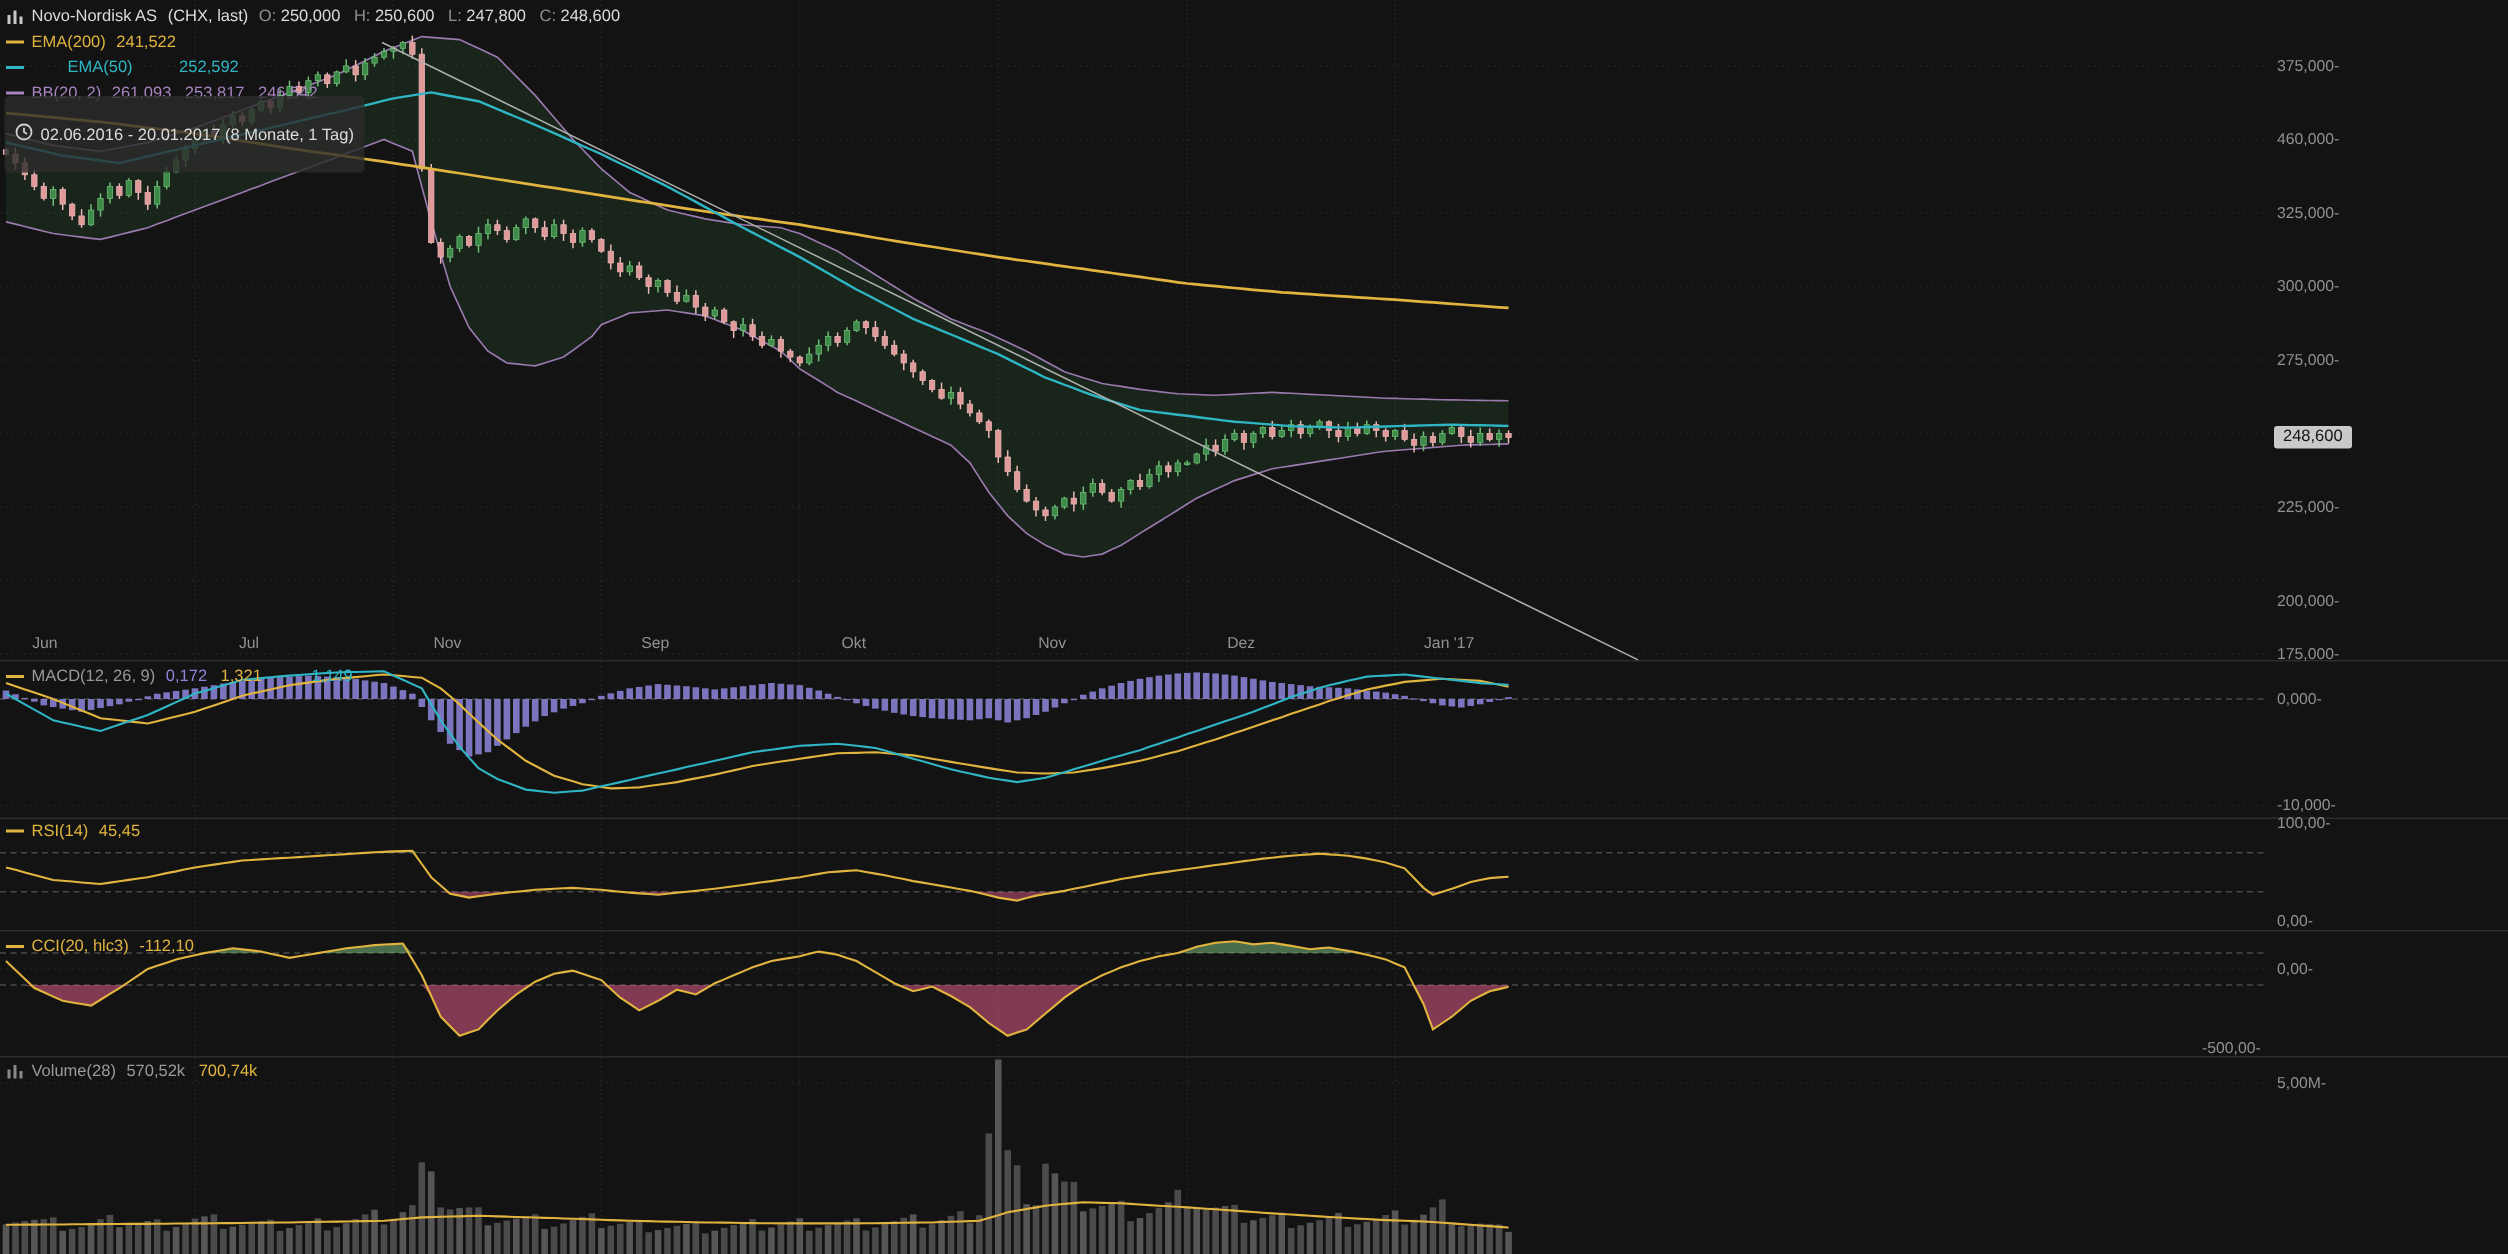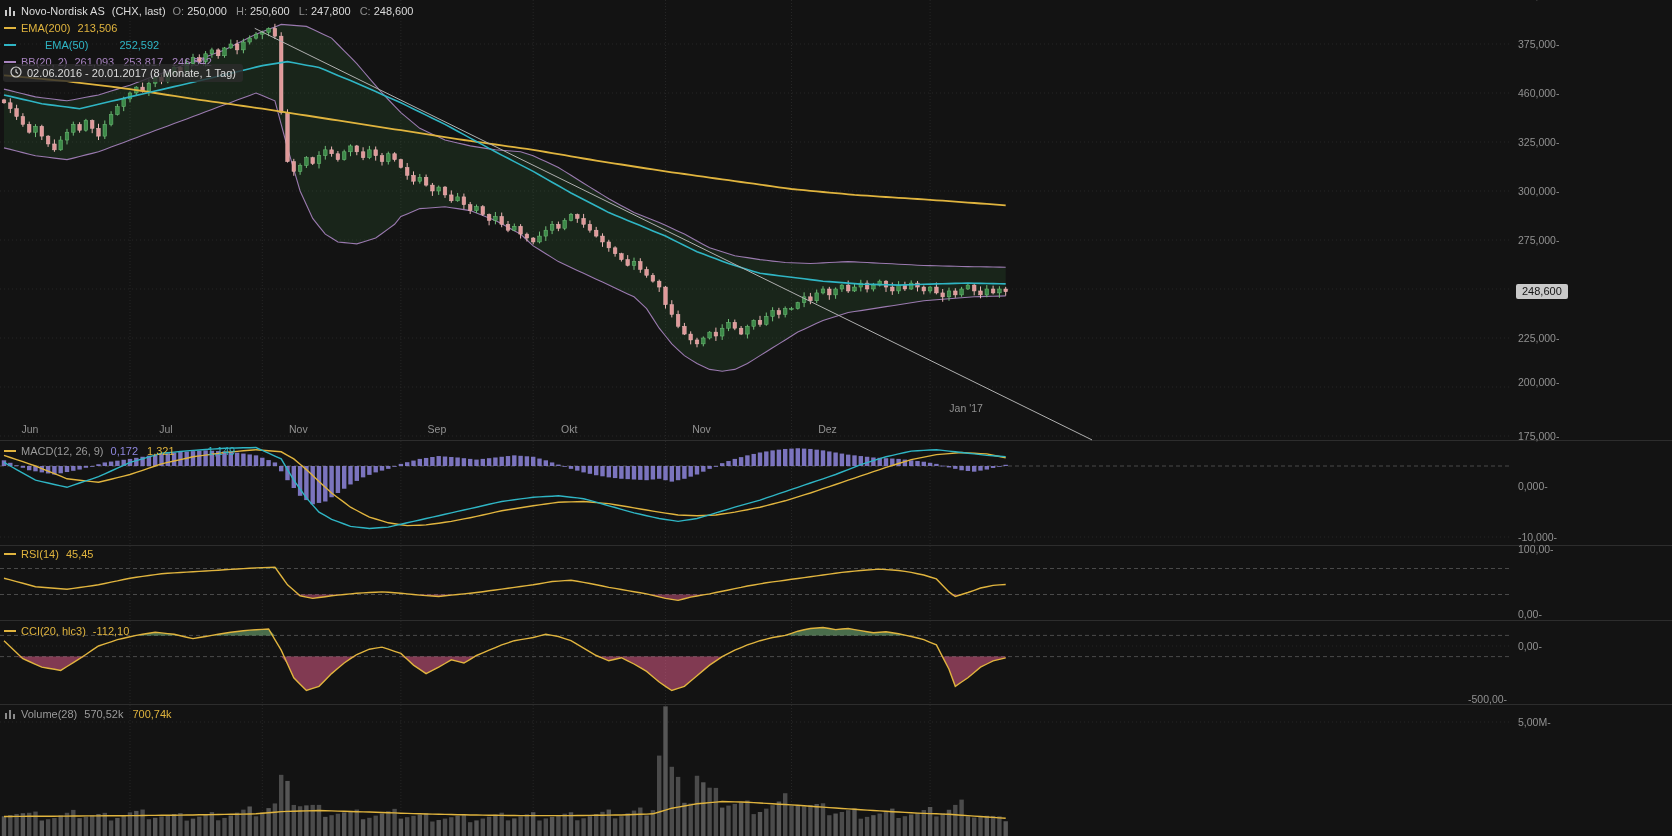--- a/index.html
+++ b/index.html
@@ -12,21 +12,21 @@
               line-height:14px;color:#cfcfcf;white-space:nowrap;z-index:5;}
   .legend-row .icon{display:inline-flex;margin-right:5px;}
   .name{margin-right:7px;}
   .k{color:#8f8f8f;margin-right:3px;}
   .v{color:#dadada;margin-right:9px;}
   .c-yellow{color:#e0b43e;} .c-cyan{color:#2fb5c4;padding-left:24px;} .c-purple{color:#a884c0;}
   .c-lav{color:#8e86dd;} .c-gray{color:#9a9a9a;} .c-white{color:#dcdcdc;}
   .dash{width:12px;height:2px;display:inline-block;margin-right:5px;}
   .bg-yellow{background:#e0b43e;} .bg-cyan{background:#2fb5c4;} .bg-purple{background:#a884c0;}
   .pill{position:absolute;left:3px;top:64px;display:flex;align-items:center;gap:5px;
-        background:rgba(44,44,44,0.8);border-radius:3px;padding:2px 7px;font-size:11px;
+        background:rgba(44,44,44,0.8);border-radius:3px;padding:18px 7px;font-size:11px;
         color:#dcdcdc;z-index:5;}
   .tag{position:absolute;left:1516px;background:#c9c9c9;color:#141414;font-size:11px;
        line-height:13px;padding:1px 6px;border-radius:2px;z-index:6;}
   .vsp{margin-right:9px;}
 </style>
 </head>
 <body>
 
 <div id="app">
 
@@ -718,37 +718,37 @@
 
   <div id="labels">
       <div class="axis-label" style="left: 1518px; top: -11px;">400,000-</div>
       <div class="axis-label" style="left: 1518px; top: 38px;">375,000-</div>
       <div class="axis-label" style="left: 1518px; top: 87px;">460,000-</div>
       <div class="axis-label" style="left: 1518px; top: 136px;">325,000-</div>
       <div class="axis-label" style="left: 1518px; top: 185px;">300,000-</div>
       <div class="axis-label" style="left: 1518px; top: 234px;">275,000-</div>
       <div class="axis-label" style="left: 1518px; top: 283px;">250,000-</div>
       <div class="axis-label" style="left: 1518px; top: 332px;">225,000-</div>
-      <div class="axis-label" style="left: 1518px; top: 376px;">200,000-</div>
+      <div class="axis-label" style="left: 1518px; top: 395px;">200,000-</div>
       <div class="axis-label" style="left: 1518px; top: 430px;">175,000-</div>
-      <div class="axis-label" style="left: 1518px; top: 460px; margin-top: 20px;">0,000-</div>
+      <div class="axis-label" style="left: 1518px; top: 460px;">0,000-</div>
       <div class="axis-label" style="left: 1518px; top: 531px;">-10,000-</div>
       <div class="axis-label" style="left: 1518px; top: 543px;">100,00-</div>
       <div class="axis-label" style="left: 1518px; top: 608px;">0,00-</div>
       <div class="axis-label" style="left: 1518px; top: 640px;">0,00-</div>
       <div class="axis-label" style="left: 1468px; top: 693px;">-500,00-</div>
       <div class="axis-label" style="left: 1518px; top: 716px;">5,00M-</div>
       <div class="axis-label centered" style="left: -6.08px; top: 423px;">Jun</div>
       <div class="axis-label centered" style="left: 130px; top: 423px;">Jul</div>
       <div class="axis-label centered" style="left: 262.3px; top: 423px;">Nov</div>
       <div class="axis-label centered" style="left: 400.9px; top: 423px;">Sep</div>
       <div class="axis-label centered" style="left: 533.2px; top: 423px;">Okt</div>
       <div class="axis-label centered" style="left: 665.5px; top: 423px;">Nov</div>
       <div class="axis-label centered" style="left: 791.5px; top: 423px;">Dez</div>
-      <div class="axis-label centered" style="left: 930.1px; top: 402px;">Jan '17</div>
+      <div class="axis-label centered" style="left: 930.1px; top: 423px;">Jan '17</div>
     </div>
 
   <div class="tag" id="price-tag" style="top: 283.744px;">248,600</div>
 
   <div class="legend-row" style="top:4px">
     <span class="icon">
       <svg width="12" height="12">
           <rect x="1" y="5" width="2" height="6" fill="#c9c9c9"></rect>
           <rect x="5" y="2" width="2" height="9" fill="#c9c9c9"></rect>
           <rect x="9" y="6" width="2" height="5" fill="#c9c9c9"></rect>
@@ -762,21 +762,21 @@
     <span class="v">250,600</span>
     <span class="k">L:</span>
     <span class="v">247,800</span>
     <span class="k">C:</span>
     <span class="v">248,600</span>
   </div>
 
   <div class="legend-row" style="top:21px">
     <span class="dash bg-yellow"></span>
     <span class="c-yellow name">EMA(200)</span>
-    <span class="c-yellow">213,506</span>
+    <span class="c-yellow">241,522</span>
   </div>
 
   <div class="legend-row" style="top:38px">
     <span class="dash bg-cyan"></span>
     <span class="c-cyan name">EMA(50)</span>
     <span class="c-cyan">252,592</span>
   </div>
 
   <div class="legend-row" style="top:55px">
     <span class="dash bg-purple"></span>

